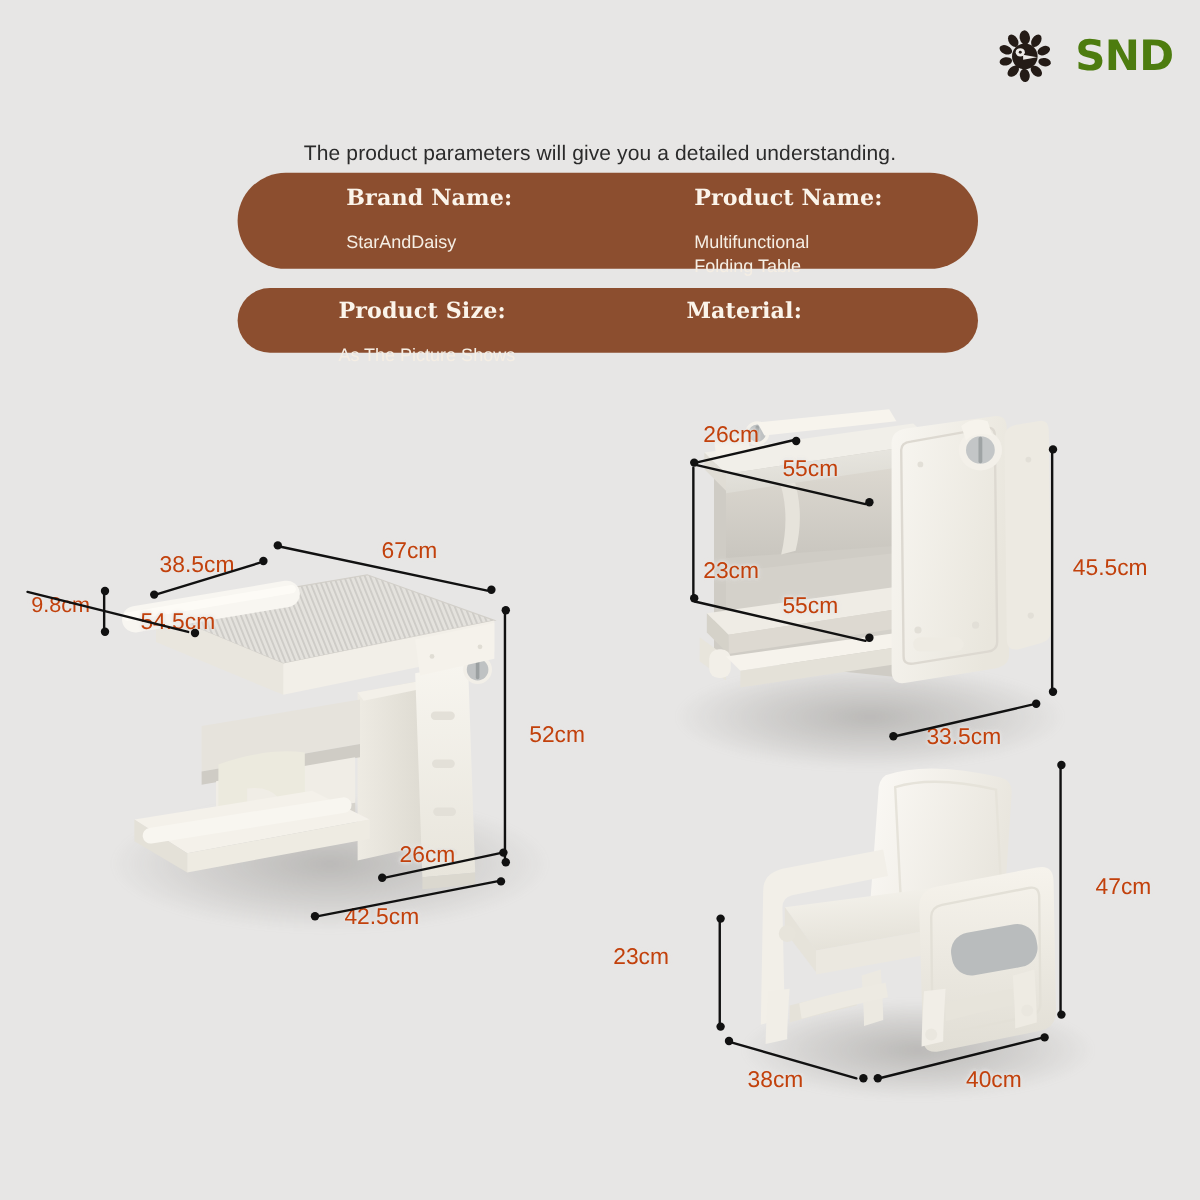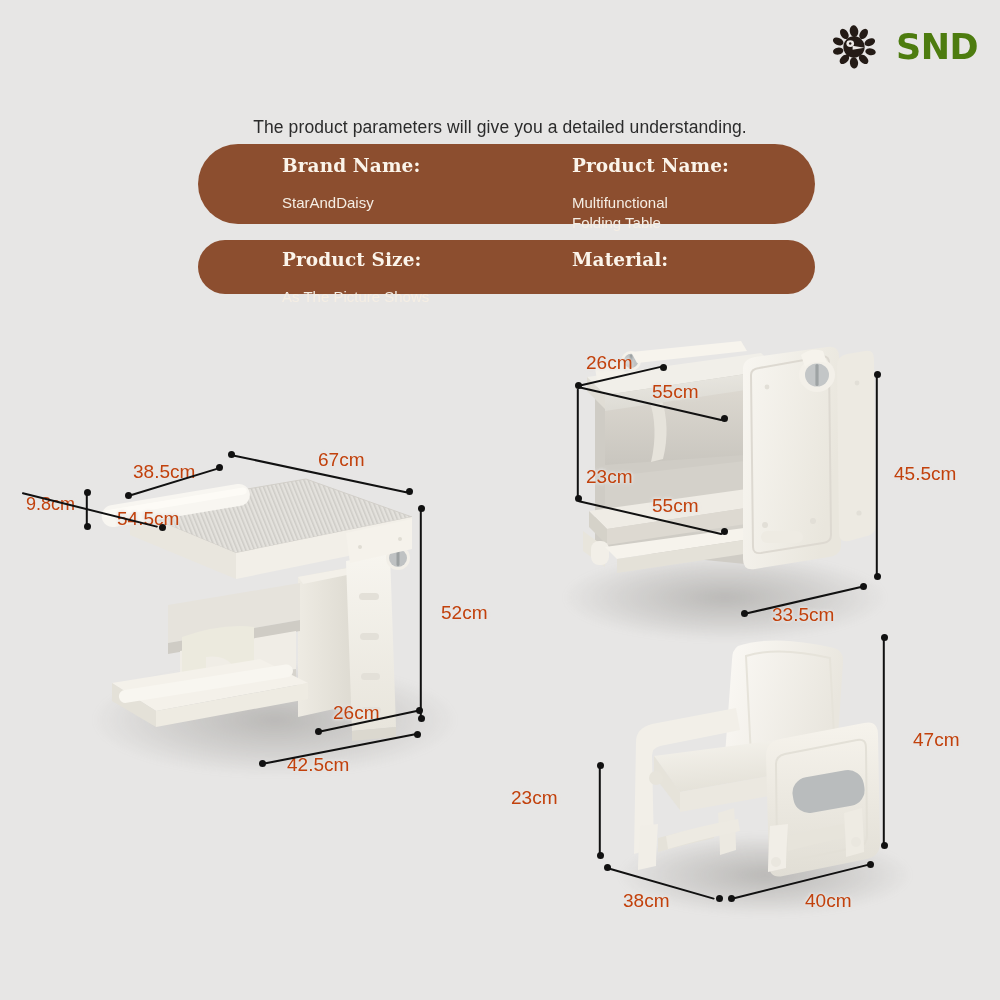--- a/index.html
+++ b/index.html
@@ -31,21 +31,21 @@
   .brand-word{
     font-family:"DejaVu Sans", sans-serif;
     font-weight:700;font-size:35px;letter-spacing:-0.5px;color:#4d7c0f;margin-left:11px;
   }
 
   
   .pill{
     background:#8c4e2f;border-radius:46px;color:#f6efe6;
     display:flex;align-items:flex-start;
   }
-  #pill-1{left:198px;top:144px;width:617px;height:80px;}
+  #pill-1{left:198px;top:144px;width:617px;height:80px;justify-content:center;}
   #pill-2{left:198px;top:240px;width:617px;height:54px;}
   .pill-col{display:flex;flex-direction:column;}
   .pill-col.c1{margin-left:84px;width:290px;}
   .pill-col.c2{margin-left:0;width:230px;}
   #pill-1 .pill-col{padding-top:10px;}
   #pill-2 .pill-col{padding-top:8px;}
   .pill-label{
     font-family:"DejaVu Serif", serif;
     font-weight:700;font-size:18.5px;color:#fbf4ea;
     letter-spacing:.1px;line-height:1.25;white-space:nowrap;

